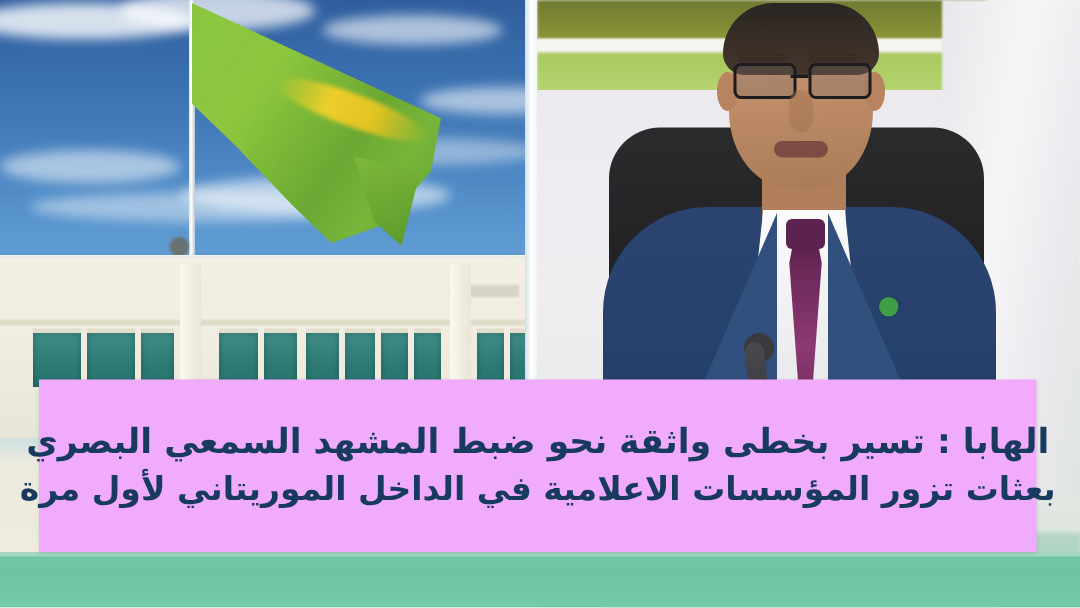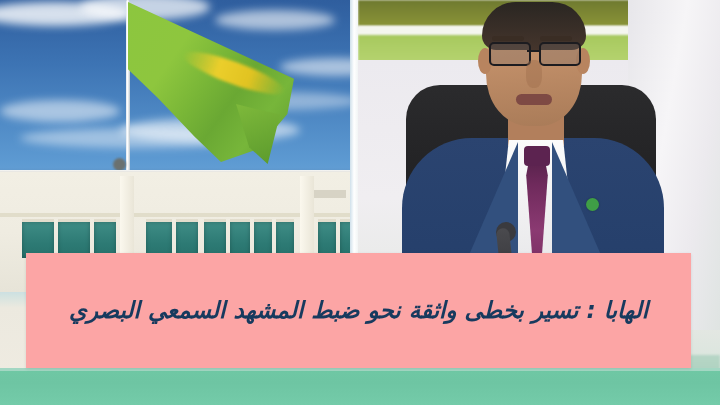--- a/index.html
+++ b/index.html
@@ -406,28 +406,27 @@
     background: rgba(180,220,205,.75);
   }
 
   
   .headline-banner {
     position: absolute;
     left: 26px;
     top: 253px;
     width: 665px;
     height: 115px;
-    background: #fca5a5;
+    background: #f0abfc;
     display: flex;
     flex-direction: column;
     align-items: center;
     justify-content: center;
     gap: 2px;
     box-shadow: 0 1px 3px rgba(0,0,0,.10);
-    font-style: italic;
   }
   .headline-line {
     direction: rtl;
     unicode-bidi: isolate;
     text-align: center;
     color: #173a5e;
     font-family: "DejaVu Sans", "Liberation Sans", sans-serif;
     font-size: 23px;
     line-height: 1.32;
     font-weight: 700;
@@ -521,15 +520,16 @@
 
       <div class="desk"></div>
     </div>
   </div>
 
   <div class="bottom-fill"></div>
   <div class="bottom-fill-line"></div>
 
   <div class="headline-banner">
     <div class="headline-line line-1">الهابا : تسير بخطى واثقة نحو ضبط المشهد السمعي البصري</div>
+    <div class="headline-line line-2">بعثات تزور المؤسسات الاعلامية في الداخل الموريتاني لأول مرة</div>
   </div>
 
 </div>
 
 </body></html>

